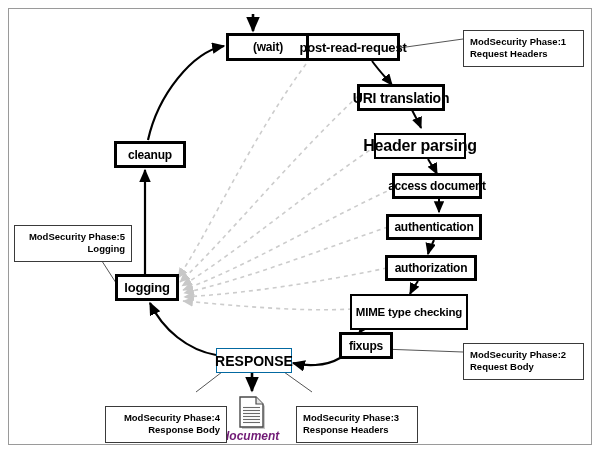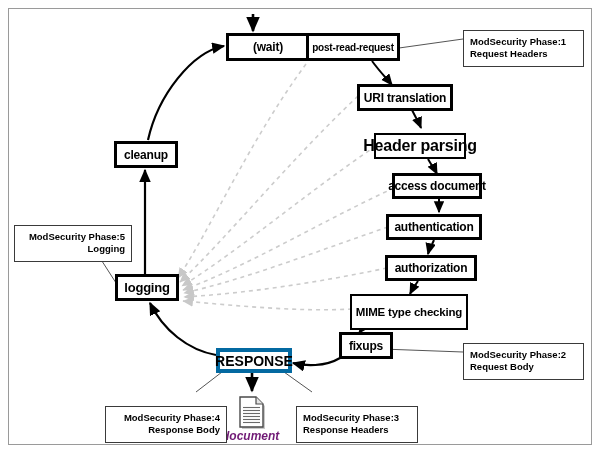--- a/index.html
+++ b/index.html
@@ -28,21 +28,21 @@
     display:flex;align-items:center;justify-content:center;
     text-align:center;
     color:#000000;
     font-weight:bold;
     letter-spacing:-0.2px;
     white-space:nowrap;
     z-index:3;
   }
   .node.thick{border:3px solid #000;}
   .node.med{border:2px solid #000;}
-  .node.resp{border:4px solid #0369a1;font-size:14px;letter-spacing:0px;}
+  .node.resp{border:1px solid #0369a1;font-size:14px;letter-spacing:0px;}
 
   .phasebox{
     position:absolute;
     box-sizing:border-box;
     border:1px solid #3a3a3a;
     background:#ffffff;
     color:#000;
     font-size:9.5px;
     font-weight:bold;
     line-height:12px;
@@ -157,25 +157,25 @@
 
     <g>
       <path d="M252,372 L252,391" stroke="#000" stroke-width="2.6" fill="none" marker-end="url(#ah)"></path>
     </g>
   </svg>
 
   <div class="node thick" style="left:226px;top:33px;width:84px;height:28px;font-size:12px;">
     <span>(wait)</span>
   </div>
 
-  <div class="node thick" style="left:306px;top:33px;width:94px;height:28px;font-size:10px;">
+  <div class="node thick" style="left:306px;top:33px;width:94px;height:28px;font-size:13px;">
     <span>post-read-request</span>
   </div>
 
-  <div class="node thick" style="left:357px;top:84px;width:96px;height:27px;font-size:12px;align-items:center;">
+  <div class="node thick" style="left:357px;top:84px;width:88px;height:27px;font-size:14px;align-items:center;">
     <span>URI translation</span>
   </div>
 
   <div class="node med" style="left:374px;top:133px;width:92px;height:26px;font-size:16px;">
     <span>Header parsing</span>
   </div>
 
   <div class="node thick" style="left:392px;top:173px;width:90px;height:26px;font-size:12px;">
     <span>access document</span>
   </div>
@@ -197,21 +197,21 @@
   </div>
 
   <div class="node resp" style="left:216px;top:348px;width:76px;height:25px;">
     <span>RESPONSE</span>
   </div>
 
   <div class="node thick" style="left:115px;top:274px;width:64px;height:27px;font-size:13px;">
     <span>logging</span>
   </div>
 
-  <div class="node thick" style="left:114px;top:141px;width:64px;height:27px;font-size:12px;">
+  <div class="node thick" style="left:114px;top:141px;width:72px;height:27px;font-size:12px;">
     <span>cleanup</span>
   </div>
 
   <svg id="docIcon" viewBox="0 0 34 40" style="left:236px;top:395px;">
     <path d="M6,4 L22,4 L29,11 L29,34 L6,34 Z" fill="#c9c9c9"></path>
     <path d="M4,2 L20,2 L27,9 L27,32 L4,32 Z" fill="#ffffff" stroke="#4a4a4a" stroke-width="1.4"></path>
     <path d="M20,2 L20,9 L27,9" fill="#e4e4e4" stroke="#4a4a4a" stroke-width="1.2"></path>
     <g stroke="#6a6a6a" stroke-width="1.1">
       <line x1="7" y1="12.5" x2="24" y2="12.5"></line>
       <line x1="7" y1="15.5" x2="24" y2="15.5"></line>

